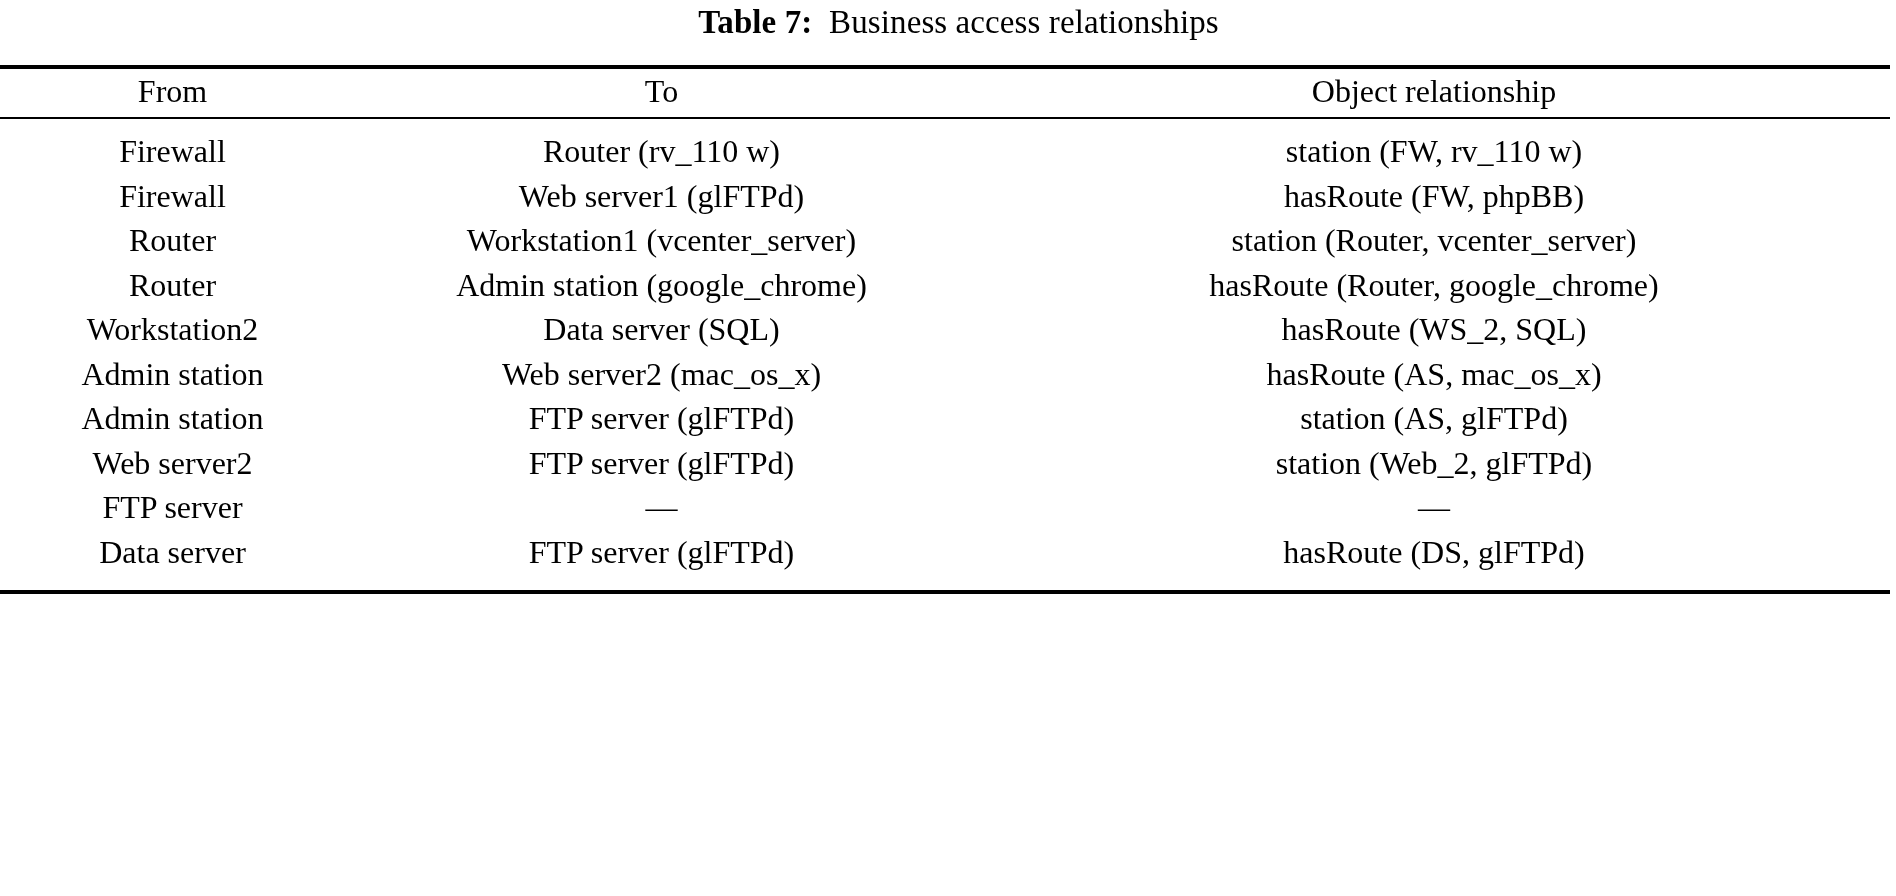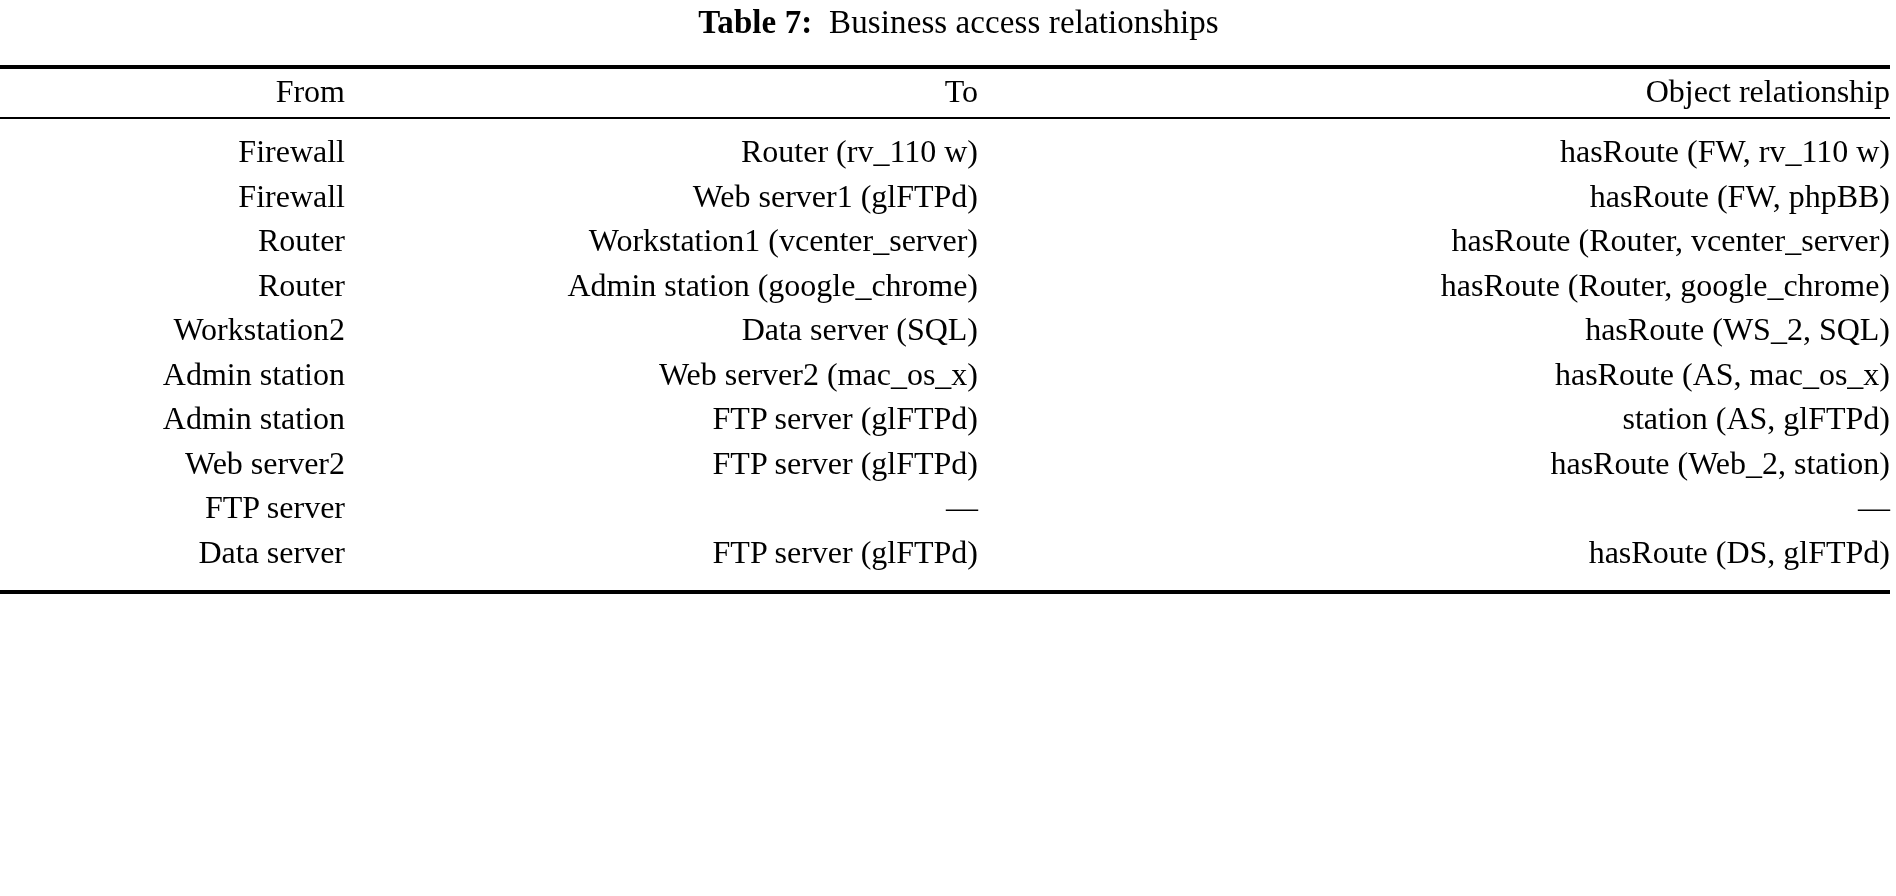--- a/index.html
+++ b/index.html
@@ -55,21 +55,21 @@
     table-layout: fixed;
     width: 1890px;
     font-size: 32px;
   }
   table.tbl col.c1 { width: 345px; }
   table.tbl col.c2 { width: 633px; }
   table.tbl col.c3 { width: 912px; }
 
   table.tbl th,
   table.tbl td {
-    text-align: right;
+    text-align: center;
     vertical-align: top;
     padding: 0;
     font-weight: normal;
     line-height: 44.5px;
     white-space: pre-line;
   }
 
   .hdr-row th {
     height: 48px;
     padding-top: 10px;
@@ -118,31 +118,31 @@
         <col class="c3">
       </colgroup>
     <tbody class="body">
       <tr class="body-spacer">
           <td colspan="3"></td>
         </tr>
 
       <tr>
         <td>Firewall</td>
         <td>Router (rv_110 w)</td>
-        <td>hasRoute (FW, rv_110 w)</td>
+        <td>station (FW, rv_110 w)</td>
       </tr>
       <tr>
         <td>Firewall</td>
         <td>Web server1 (glFTPd)</td>
         <td>hasRoute (FW, phpBB)</td>
       </tr>
       <tr>
         <td>Router</td>
         <td>Workstation1 (vcenter_server)</td>
-        <td>hasRoute (Router, vcenter_server)</td>
+        <td>station (Router, vcenter_server)</td>
       </tr>
       <tr>
         <td>Router</td>
         <td>Admin station (google_chrome)</td>
         <td>hasRoute (Router, google_chrome)</td>
       </tr>
       <tr>
         <td>Workstation2</td>
         <td>Data server (SQL)</td>
         <td>hasRoute (WS_2, SQL)</td>
@@ -153,21 +153,21 @@
         <td>hasRoute (AS, mac_os_x)</td>
       </tr>
       <tr>
         <td>Admin station</td>
         <td>FTP server (glFTPd)</td>
         <td>station (AS, glFTPd)</td>
       </tr>
       <tr>
         <td>Web server2</td>
         <td>FTP server (glFTPd)</td>
-        <td>hasRoute (Web_2, station)</td>
+        <td>station (Web_2, glFTPd)</td>
       </tr>
       <tr>
         <td>FTP server</td>
         <td>—</td>
         <td>—</td>
       </tr>
       <tr>
         <td>Data server</td>
         <td>FTP server (glFTPd)</td>
         <td>hasRoute (DS, glFTPd)</td>

